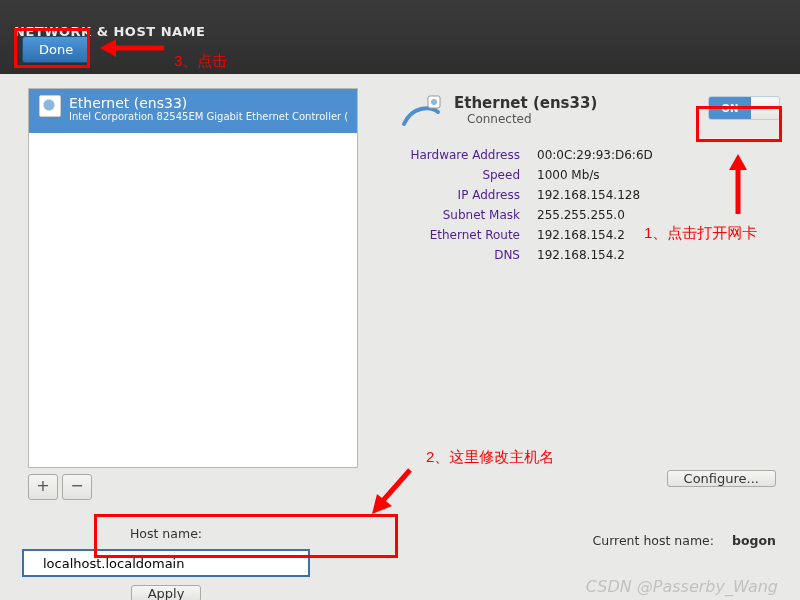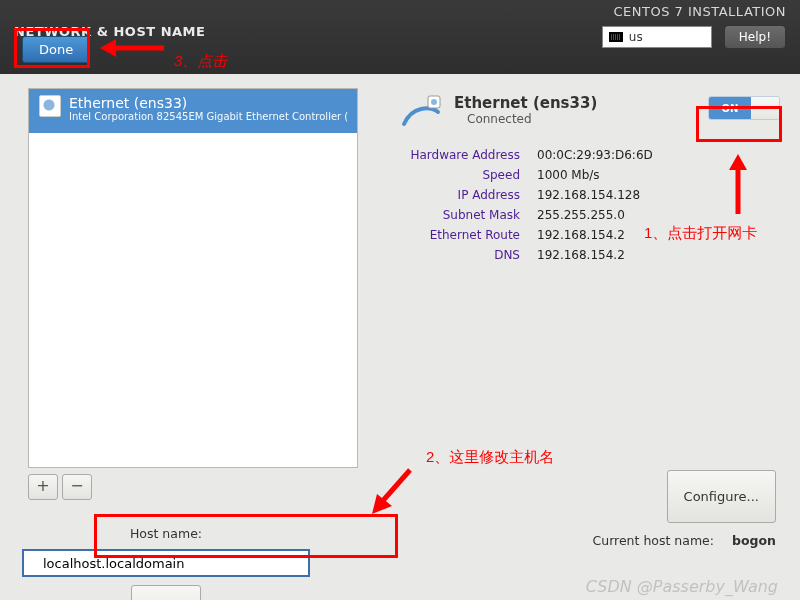--- a/index.html
+++ b/index.html
@@ -47,46 +47,36 @@
   .toggle-inner { width:72px;height:24px;border:1px solid #bfcedd;border-radius:3px;display:flex;align-items:stretch;cursor:pointer;overflow:hidden;}
   .toggle-on { background:#4e8fcf;color:#fff;width:42px;display:flex;align-items:center;justify-content:center;font-size:10px;font-weight:bold;}
   .toggle-knob { flex:1;background:linear-gradient(#f8f8f6,#e6e6e2);}
 
   .props { margin-top:18px; font-size:12px; color:#333; }
   .prop-row { display:flex; margin-bottom:6px;}
   .prop-label { width:120px; text-align:right; color:#4c1d95; margin-right:17px;}
   .prop-val { color:#222; }
 
   .configure-btn { position:absolute; right:24px; top:470px; }
-  .gbtn { border:1px solid #aaa;border-radius:3px;background:linear-gradient(#f6f6f4,#e3e3df); font-size:13px; padding:18px 16px; cursor:pointer; color:#333;}
+  .gbtn { border:1px solid #aaa;border-radius:3px;background:linear-gradient(#f6f6f4,#e3e3df); font-size:13px; padding:0 16px; cursor:pointer; color:#333;}
 
   
   .hostrow { position:absolute; left:22px; top:526px; display:flex; align-items:center; gap:8px; font-size:12.5px; color:#333;flex-direction:column;}
   .hostrow input { width:288px; height:28px; border:1px solid #5a8bc9; padding:0 20px; font-size:13px; outline:2px solid #3d6fab; outline-offset:-2px;}
   .cur-host { position:absolute; right:24px; top:533px; font-size:12.5px; color:#333;}
   .cur-host .v { margin-left:14px; color:#333;font-weight:bold;}
 
   .watermark { position:absolute; right:22px; bottom:4px; font-size:16px; color:rgba(120,120,120,.35); font-style:italic; pointer-events:none;}
 </style>
 </head>
 <body>
 
 <div class="header">
   <div class="header-title">NETWORK &amp; HOST NAME</div>
   <button class="done-btn">Done</button>
-  <div class="header-right">
-    <div class="install-title">CENTOS 7 INSTALLATION</div>
-    <div class="kb-row">
-      <div class="kb-box">
-        <span class="kb-icon"></span>
-        <span>us</span>
-      </div>
-      <button class="help-btn">Help!</button>
-    </div>
-  </div>
 </div>
 
 <div class="main">
 
   <div class="left-col">
     <div class="nic-list">
       <div class="nic-item">
         <div class="nic-icon"></div>
         <div class="nic-text">
           <div class="t1">Ethernet (ens33)</div>
@@ -163,21 +153,21 @@
 </div>
 
 <div class="redbox" style="left:14px; top:28px; width:76px; height:40px;"></div>
 <div class="redbox" style="left:696px; top:106px; width:86px; height:36px;"></div>
 <div class="redbox" style="left:94px; top:514px; width:304px; height:44px;"></div>
 
 <svg style="position:absolute; left:96px; top:34px; pointer-events:none;" width="70" height="30">
     <path d="M68 14 L14 14" stroke="#f00" stroke-width="5"></path>
     <path d="M4 14 L20 5 L20 23 Z" fill="#f00"></path>
   </svg>
-<div class="anno" style="left:174px; top:52px;font-style:italic;">3、点击</div>
+<div class="anno" style="left:174px; top:52px;">3、点击</div>
 
 <svg style="position:absolute; left:724px; top:150px; pointer-events:none;" width="30" height="68">
     <path d="M14 64 L14 14" stroke="#f00" stroke-width="5"></path>
     <path d="M14 4 L5 20 L23 20 Z" fill="#f00"></path>
   </svg>
 <div class="anno" style="left:644px; top:224px;">1、点击打开网卡</div>
 
 <svg style="position:absolute; left:368px; top:464px; pointer-events:none;" width="50" height="54">
     <path d="M42 6 L12 40" stroke="#f00" stroke-width="5"></path>
     <path d="M4 50 L9 30 L24 42 Z" fill="#f00"></path>

